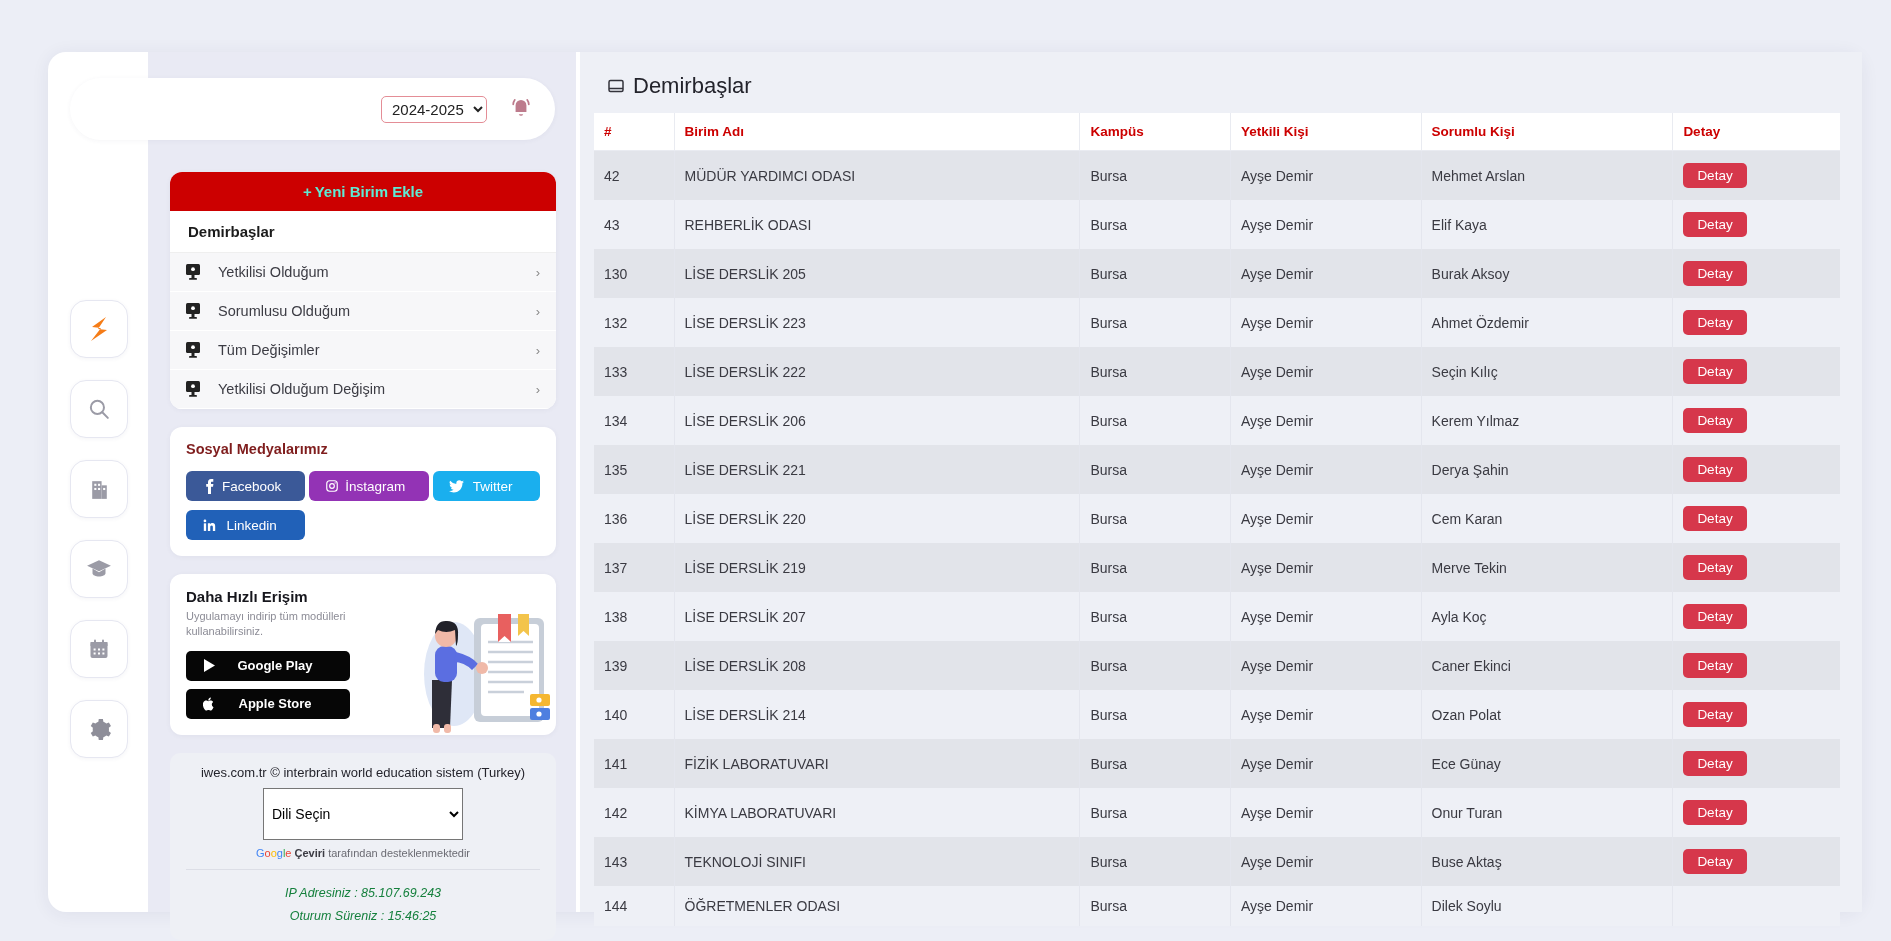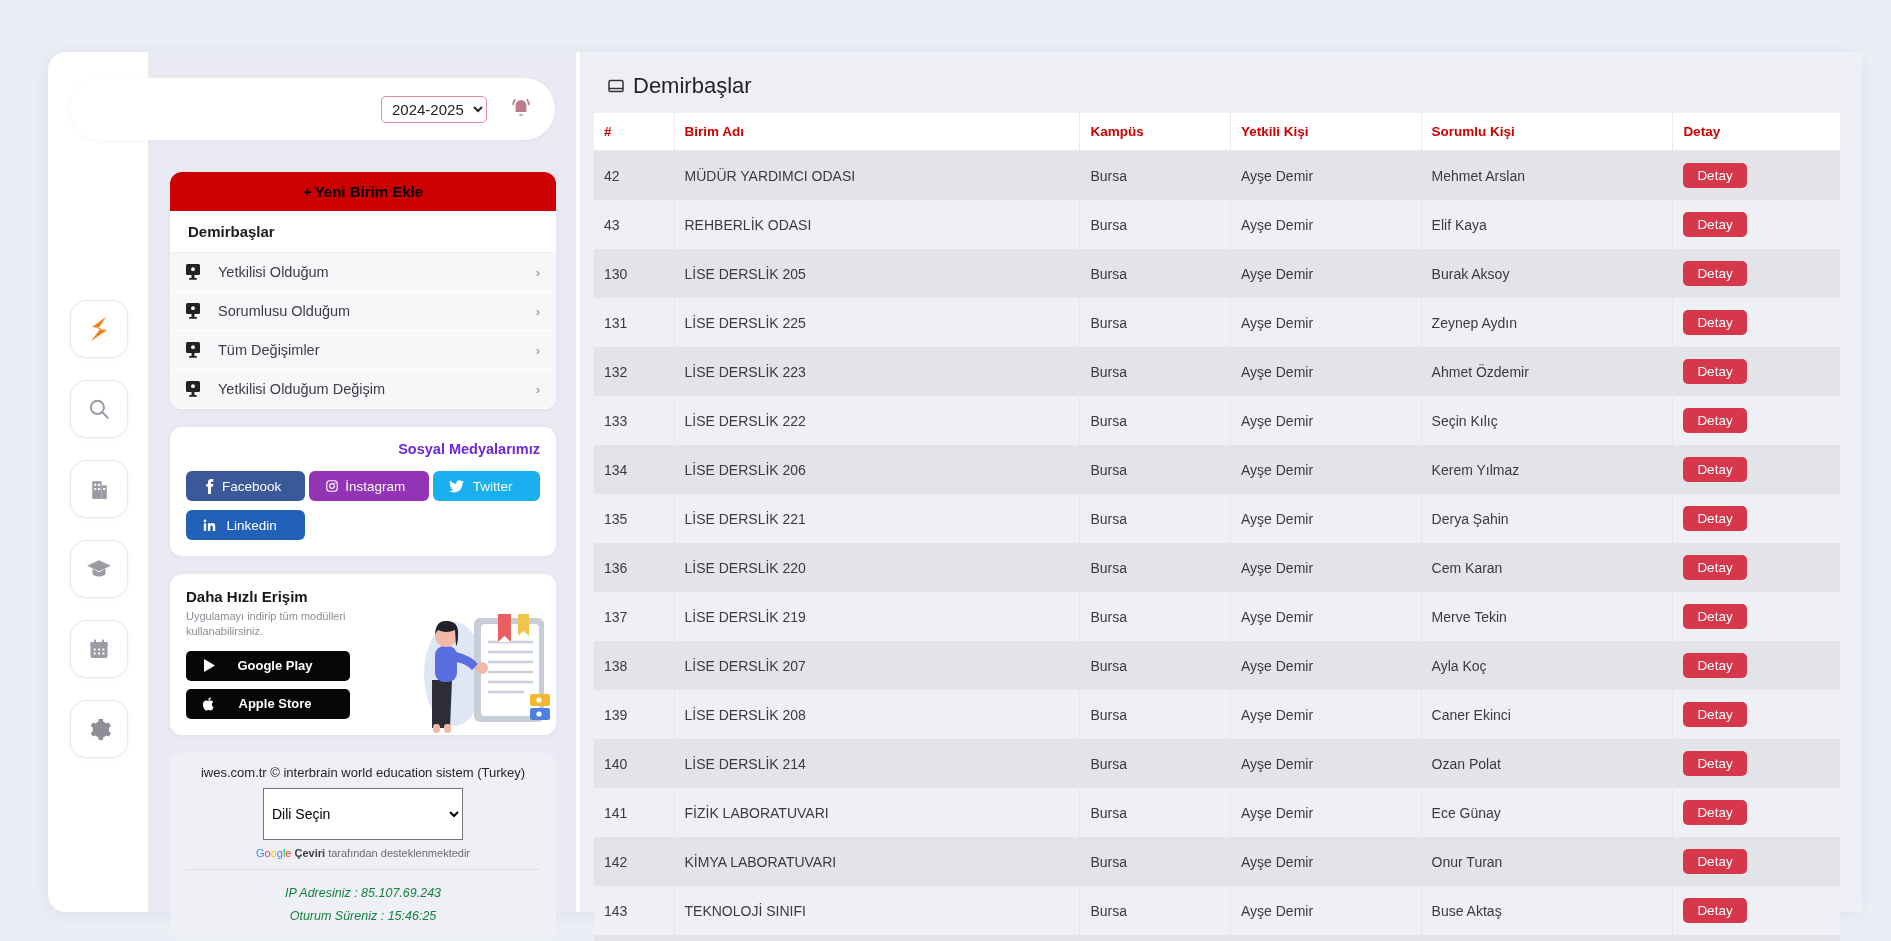--- a/index.html
+++ b/index.html
@@ -92,21 +92,21 @@
     background: #ffffff;
     border-radius: 12px;
     box-shadow: 0 1px 5px rgba(60,60,100,0.06);
     overflow: hidden;
     margin-bottom: 18px;
   }
   .add-btn {
     display: block;
     width: 100%;
     background: #cc0000;
-    color: #000000;
+    color: #5eead4;
     border: none;
     padding: 11px 0;
     font-size: 15px;
     font-weight: 600;
     cursor: pointer;
     font-family: "Liberation Sans", sans-serif;
   }
   .add-btn .plus { font-weight: 700; margin-right: 3px; }
   .menu-title {
     padding: 12px 18px;
@@ -124,24 +124,24 @@
     cursor: pointer;
     font-size: 14.5px;
     color: #3c3c44;
   }
   .menu-item .mi-icon { width: 24px; display: flex; align-items: center; }
   .menu-item .mi-label { flex: 1; padding-left: 8px; }
   .menu-item .chev { color: #888; font-size: 13px; }
 
   .social-card { padding: 14px 16px 16px; }
   .social-title {
-    text-align: right;
+    text-align: left;
     font-size: 14.5px;
     font-weight: 700;
-    color: #6d28d9;
+    color: #7f1d1d;
     margin-bottom: 14px;
   }
   .social-grid {
     display: grid;
     grid-template-columns: 1fr 1fr 1fr;
     gap: 9px 4px;
   }
   .soc-btn {
     display: flex; align-items: center;
     border: none; border-radius: 6px;
@@ -554,28 +554,20 @@
             </tr>
             <tr>
               <td class="c-id">130</td>
               <td class="c-name">LİSE DERSLİK 205</td>
               <td class="c-camp">Bursa</td>
               <td class="c-yet">Ayşe Demir</td>
               <td class="c-sor">Burak Aksoy</td>
               <td class="c-det"><button class="detay-btn">Detay</button></td>
             </tr>
             <tr>
-              <td class="c-id">131</td>
-              <td class="c-name">LİSE DERSLİK 225</td>
-              <td class="c-camp">Bursa</td>
-              <td class="c-yet">Ayşe Demir</td>
-              <td class="c-sor">Zeynep Aydın</td>
-              <td class="c-det"><button class="detay-btn">Detay</button></td>
-            </tr>
-            <tr>
               <td class="c-id">132</td>
               <td class="c-name">LİSE DERSLİK 223</td>
               <td class="c-camp">Bursa</td>
               <td class="c-yet">Ayşe Demir</td>
               <td class="c-sor">Ahmet Özdemir</td>
               <td class="c-det"><button class="detay-btn">Detay</button></td>
             </tr>
             <tr>
               <td class="c-id">133</td>
               <td class="c-name">LİSE DERSLİK 222</td>

